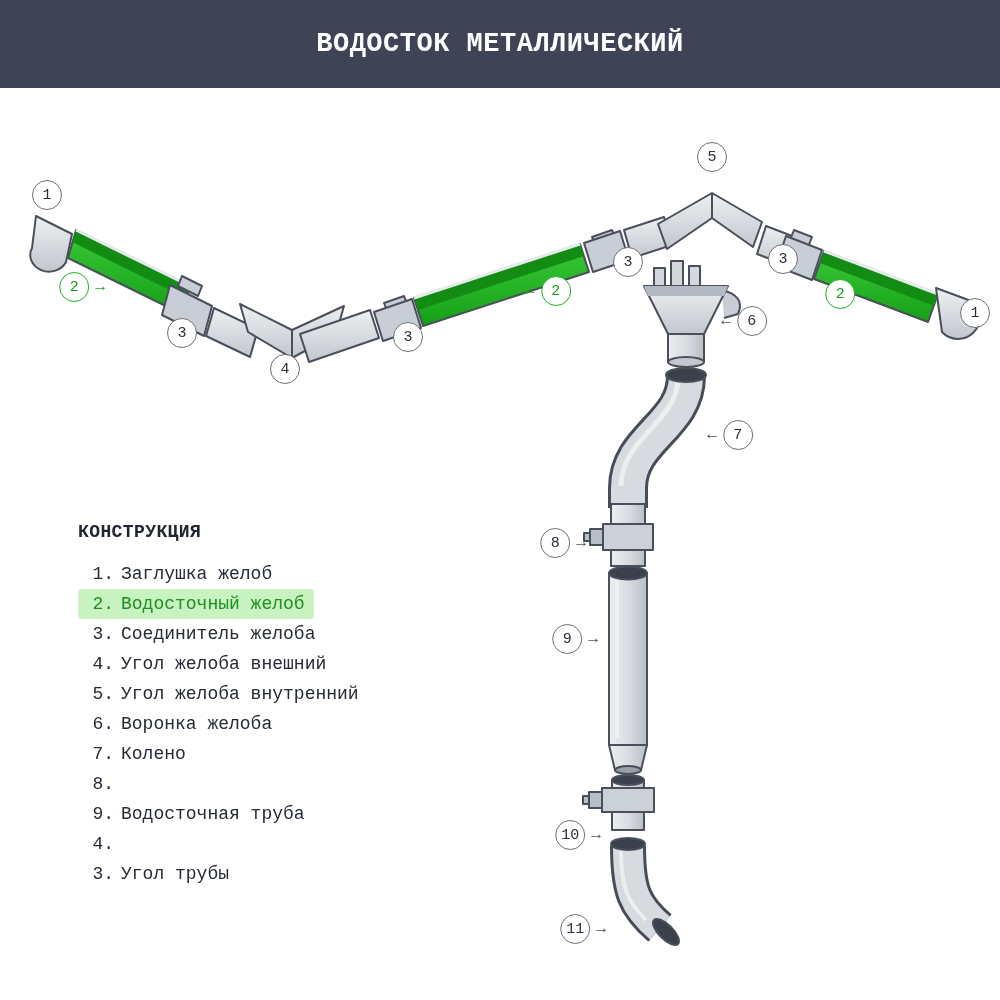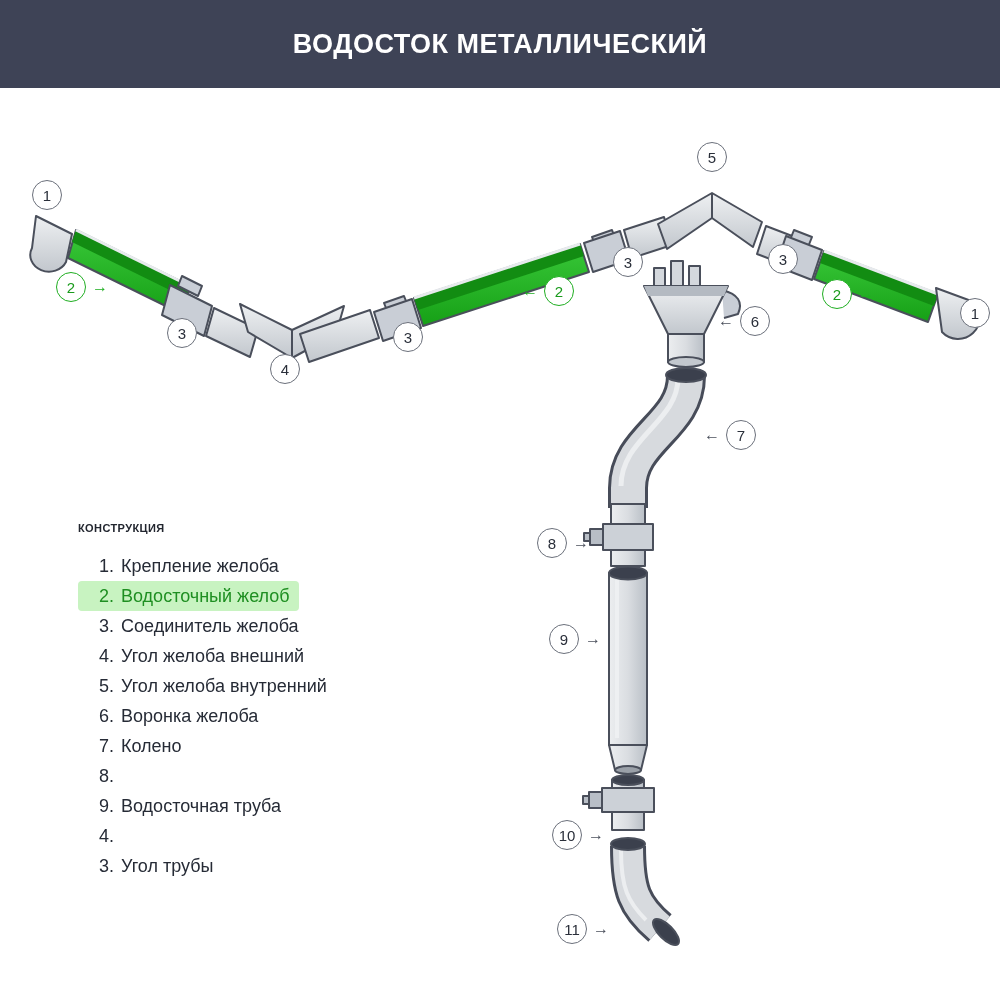--- a/index.html
+++ b/index.html
@@ -1,17 +1,17 @@
 <!DOCTYPE html>
 <html><head>
 <meta charset="utf-8">
 <style>
   html,body{margin:0;padding:0;background:#fff;}
   .page{position:relative;width:1000px;height:1000px;overflow:hidden;
-        font-family:Liberation Sans, sans-serif;background:#fff;}
+        font-family:Liberation Mono, monospace;background:#fff;}
 
   
   .hdr{position:absolute;left:0;top:0;width:1000px;height:88px;background:#3e4356;
        display:flex;align-items:center;justify-content:center;}
   .hdr h1{margin:0;color:#fff;font-size:27px;font-weight:700;letter-spacing:.5px;}
 
   
   .diagram-svg{position:absolute;left:0;top:0;width:1000px;height:1000px;}
 
   
@@ -19,21 +19,21 @@
   .callout{position:absolute;transform:translate(-50%,-50%);display:flex;align-items:center;gap:6px;}
   .co-circle{width:30px;height:30px;border-radius:50%;background:#fff;border:1.6px solid #6b707b;
              display:flex;align-items:center;justify-content:center;
              font-size:15px;color:#2a2f3a;box-sizing:border-box;}
   .callout .arr{font-size:16px;color:#4a4f5b;line-height:1;}
   .callout.green .co-circle{border-color:#1fae21;color:#1a9b1c;}
   .callout.green .arr{color:#1fae21;}
 
   
   .legend{position:absolute;left:78px;top:522px;width:380px;}
-  .legend h2{margin:0 0 17px 0;font-size:11px;font-weight:700;letter-spacing:.4px;color:#22262f;}
+  .legend h2{margin:0 0 17px 0;font-size:18px;font-weight:700;letter-spacing:.4px;color:#22262f;}
   .legend ol{list-style:none;margin:0;padding:0;}
   .legend li{display:flex;align-items:center;height:30px;font-size:18px;color:#262b36;
              width:max-content;border-radius:4px;padding-right:9px;}
   .legend li .num{display:inline-block;width:36px;text-align:right;margin-right:7px;flex:none;}
   .legend li.hl{background:#c8f3c1;color:#1f8f22;}
 </style>
 </head>
 <body>
 
 <div class="page">
@@ -238,21 +238,21 @@
         <span class="co-circle">11</span>
         <span class="arr">→</span>
       </div>
     </div>
 
   <section class="legend">
     <h2>КОНСТРУКЦИЯ</h2>
     <ol id="legend-list">
         <li class="">
           <span class="num">1.</span>
-          <span>Крепление желоба</span>
+          <span>Заглушка желоб</span>
         </li>
         <li class="hl">
           <span class="num">2.</span>
           <span>Водосточный желоб</span>
         </li>
         <li class="">
           <span class="num">3.</span>
           <span>Соединитель желоба</span>
         </li>
         <li class="">

